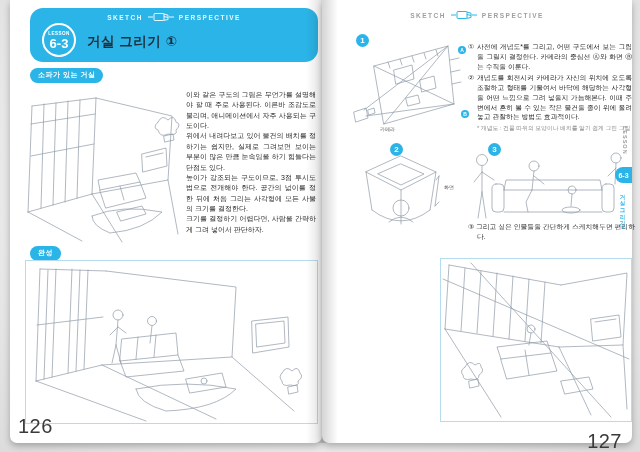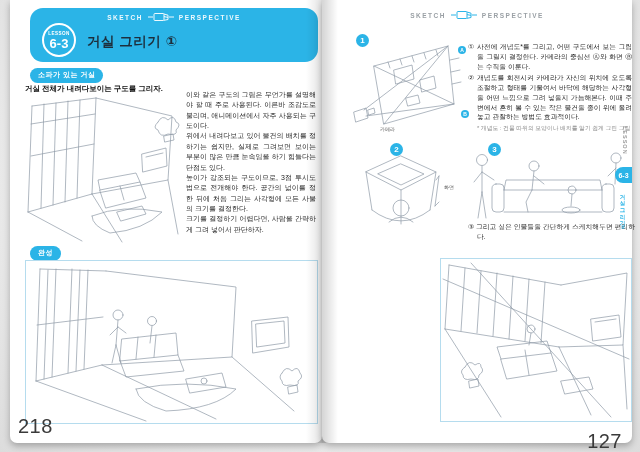--- a/index.html
+++ b/index.html
@@ -86,21 +86,20 @@
         <span>PERSPECTIVE</span>
       </div>
       <div class="lesson-badge">
         <span class="lbl">LESSON</span>
         <span class="num">6-3</span>
       </div>
       <div class="lesson-title">거실 그리기 ①</div>
     </div>
 
     <div class="tag" style="left:20px; top:68px;">소파가 있는 거실</div>
-    <div class="intro">거실 전체가 내려다보이는 구도를 그리자.</div>
 
     <svg class="sk" style="left:12px; top:94px;" width="165" height="150" viewBox="0 0 165 150">
       <path d="M10,12 L6,118 M10,12 L74,4 M6,118 L70,100 M74,4 L70,100"></path>
       <path d="M22,10 L19,114 M34,9 L31,111 M46,7 L43,108 M58,6 L55,104"></path>
       <path d="M9,62 L72,50 M9,30 L73,20"></path>
       <path d="M74,4 L150,22 L146,86 L70,100"></path>
       <path d="M6,118 L60,147 M146,86 L156,140 M70,100 L100,148"></path>
       <path d="M78,96 L118,88 L124,104 L84,114 Z M78,96 L76,86 L114,79 L118,88 M98,92 L102,106"></path>
       <path d="M95,118 L120,112 L124,120 L99,127 Z"></path>
       <path d="M70,122 Q100,110 140,118 Q122,136 88,139 Q70,132 70,122"></path>
@@ -131,21 +130,21 @@
         <circle cx="92" cy="54" r="5"></circle>
         <path d="M92,59 L90,84 M92,66 L84,74 M92,66 L100,72 M90,84 L86,102 M90,84 L95,102"></path>
         <circle cx="126" cy="60" r="4.5"></circle>
         <path d="M126,65 L124,82"></path>
         <path d="M110,128 Q160,118 210,128 Q190,148 140,150 Q112,142 110,128"></path>
         <path d="M256,112 q4,-8 10,-2 q6,-6 8,2 q4,4 -2,8 q2,6 -8,4 q-8,2 -8,-4 q-4,-4 0,-8"></path>
         <path d="M262,126 l9,-2 l1,7 l-9,2 z"></path>
       </svg>
     </div>
 
-    <div class="pagenum" style="left:8px; top:415px;">218</div>
+    <div class="pagenum" style="left:8px; top:415px;">126</div>
   </div>
 
   <div class="page page-right">
 
     <div class="brand brand-gray">
       <span>SKETCH</span>
       <span class="cube">
         <svg width="26" height="10" viewBox="0 0 26 10" style="display:block">
           <g fill="none" stroke="#2bb4e7" stroke-width="1">
             <path d="M0,5 H5 M21,5 H26"></path>

